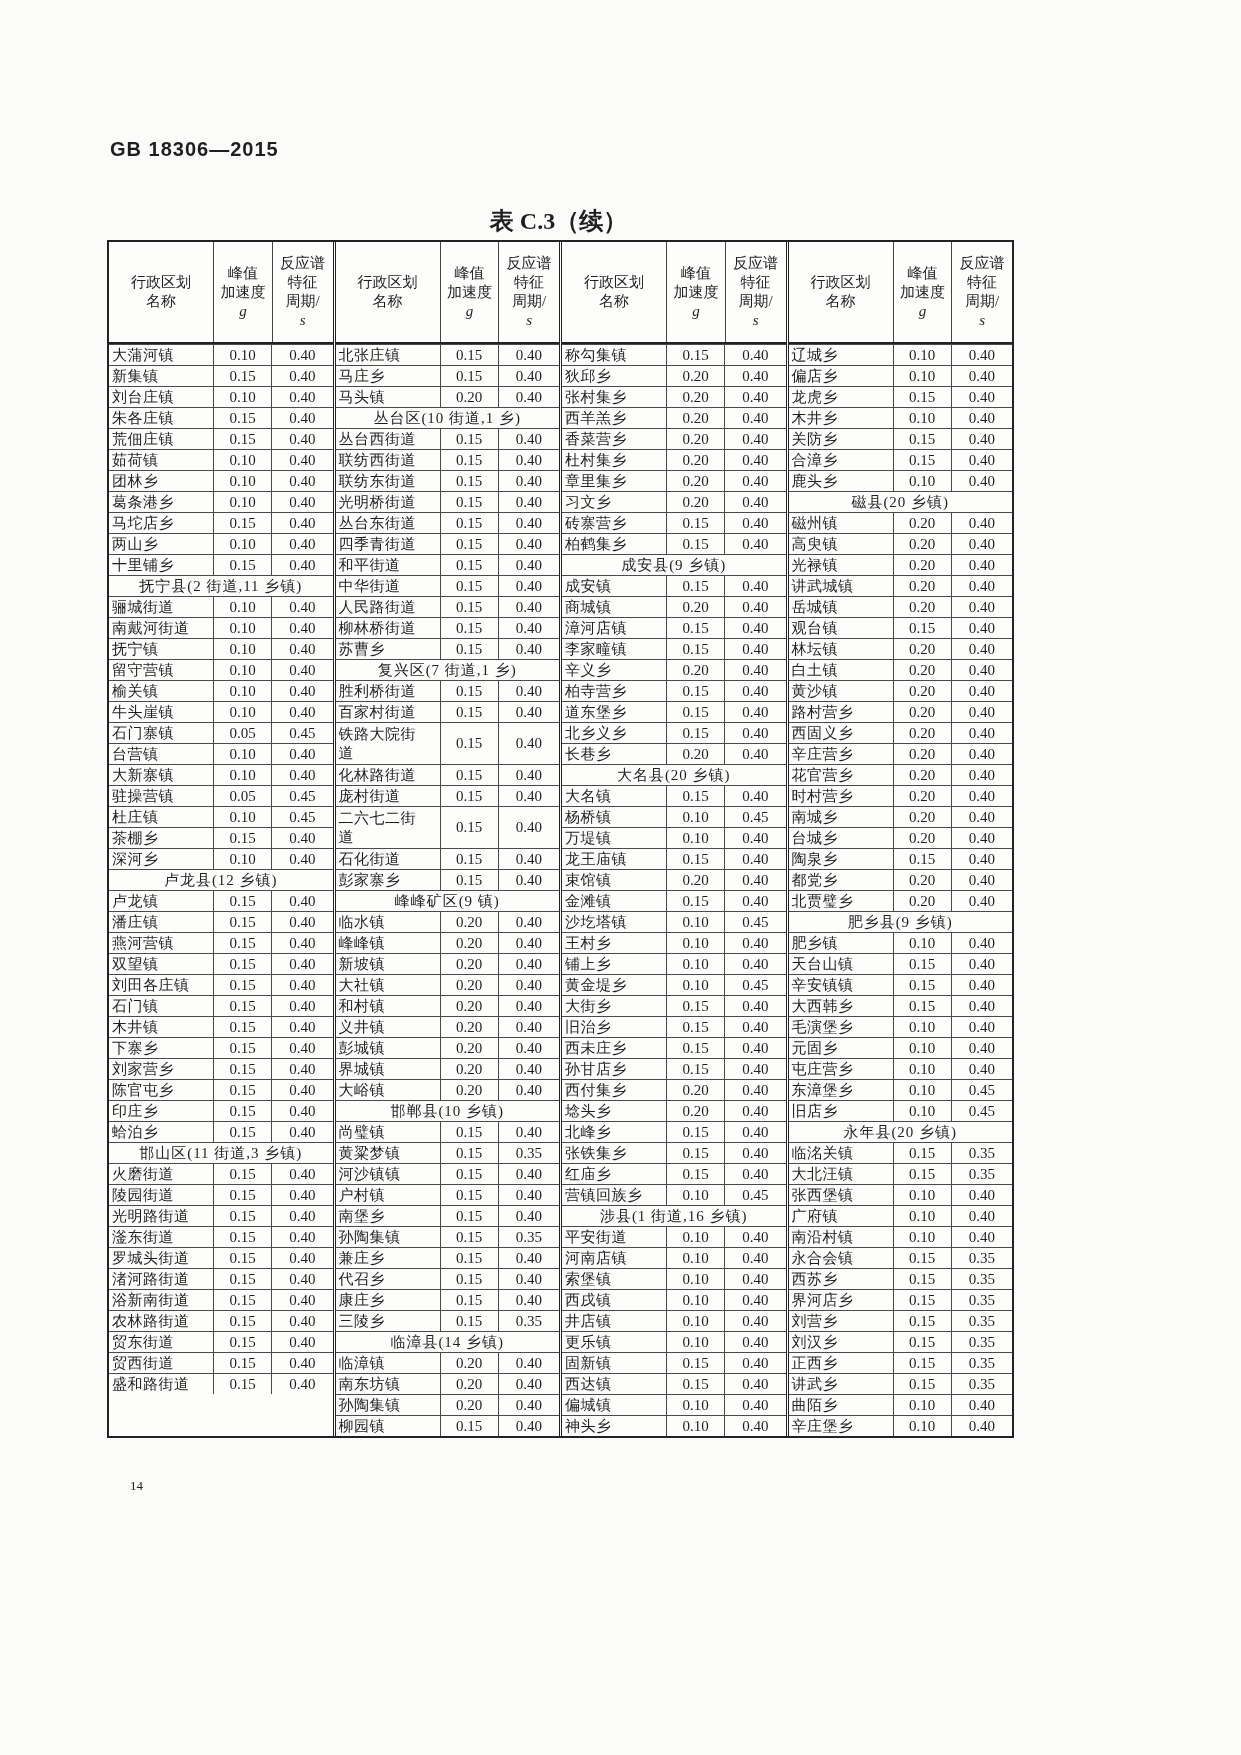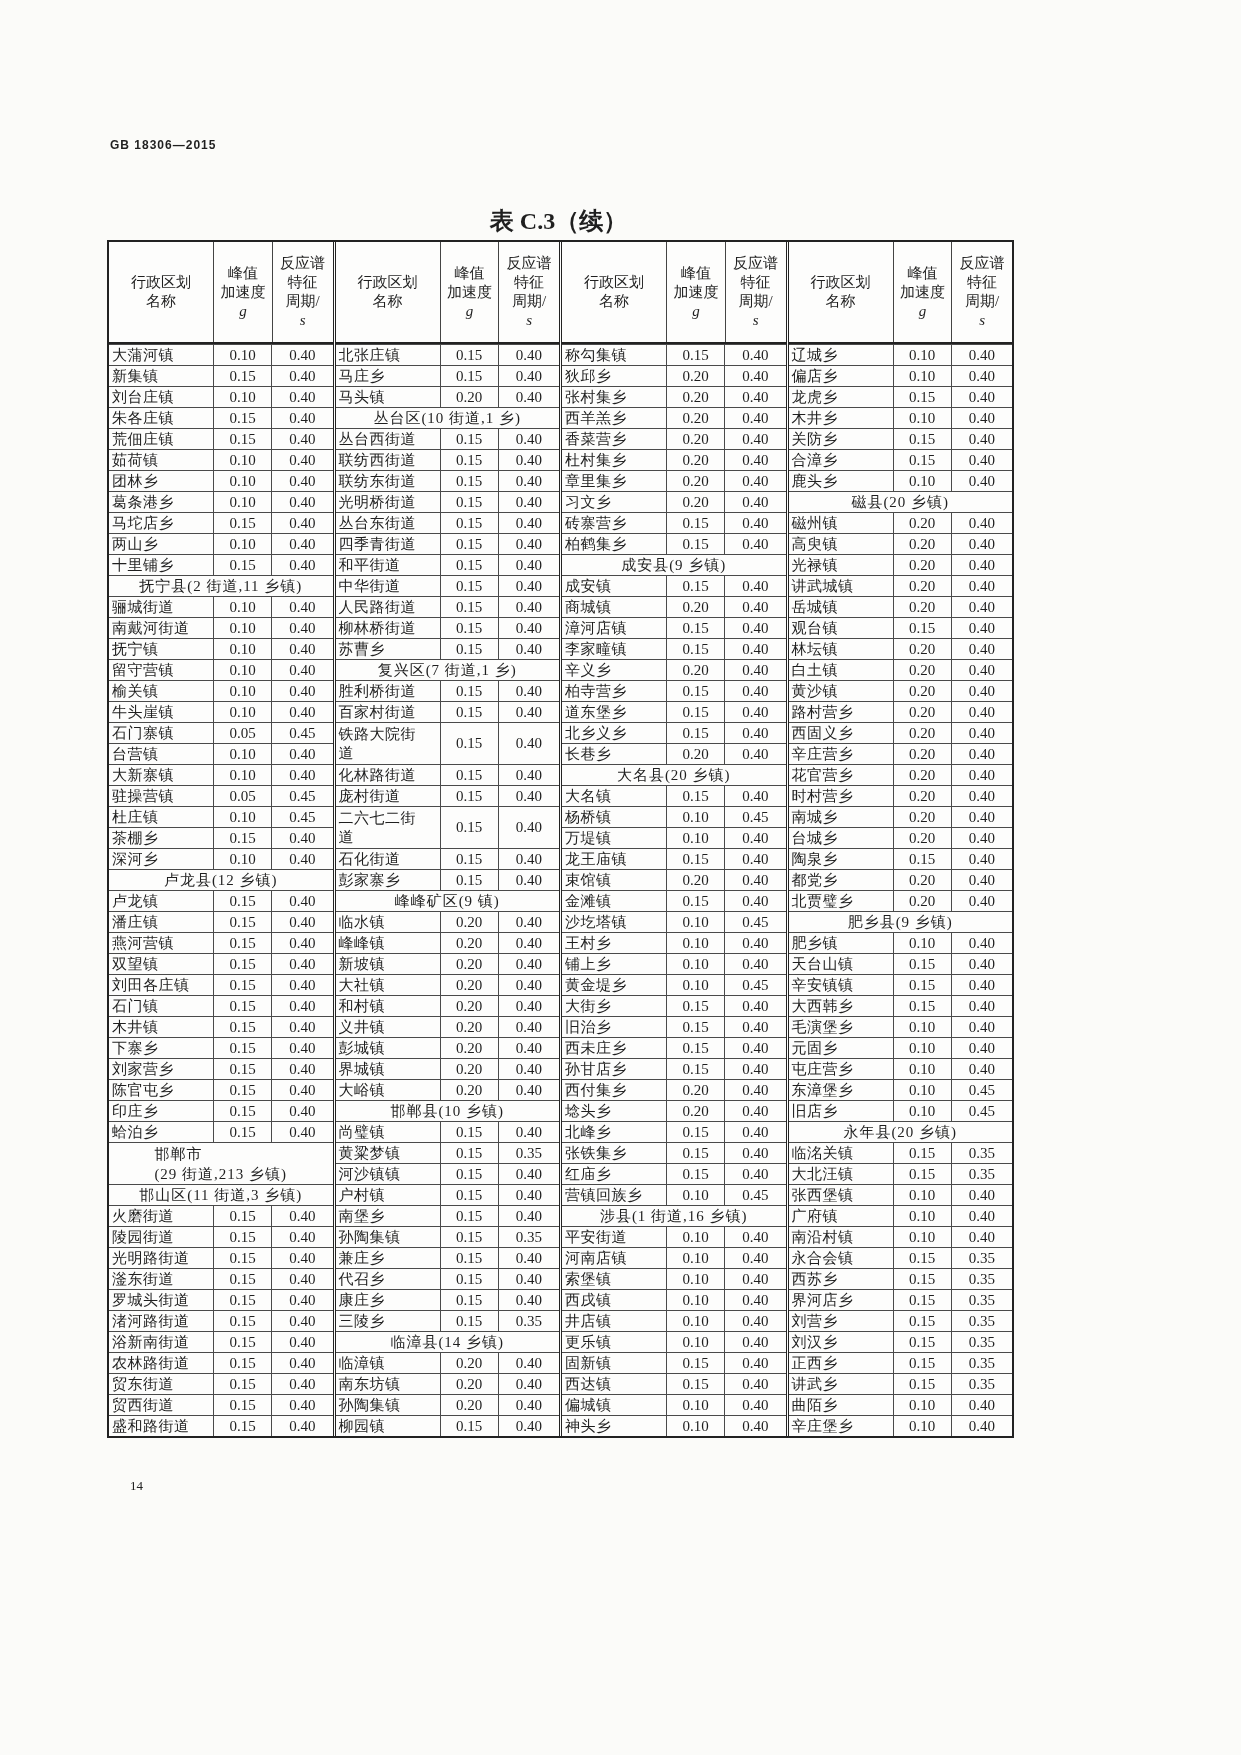--- a/index.html
+++ b/index.html
@@ -6,21 +6,21 @@
   body {
     width:1241px; height:1755px;
     background:#fbfbf9;
     font-family:"Liberation Serif", serif;
     color:#1f1f1f;
     position:relative;
   }
   .doc-code {
     position:absolute; left:110px; top:138px;
     font-family:"Liberation Sans", sans-serif;
-    font-weight:bold; font-size:12px; letter-spacing:1px;
+    font-weight:bold; font-size:20px; letter-spacing:1px;
   }
   .table-title {
     position:absolute; left:107px; top:205px; width:903px;
     text-align:center; font-weight:bold; font-size:24px;
   }
   .zon-table {
     position:absolute; left:107px; top:240px; width:903px;
     border:2px solid #222;
     display:flex; align-items:stretch;
     background:#fdfdfc;
@@ -254,22 +254,20 @@
       <div class="row">
         <div class="cell c-name">印庄乡</div>
         <div class="cell c-g">0.15</div>
         <div class="cell c-t">0.40</div>
       </div>
       <div class="row">
         <div class="cell c-name">蛤泊乡</div>
         <div class="cell c-g">0.15</div>
         <div class="cell c-t">0.40</div>
       </div>
-      <div class="row span-row double">邯郸市
-(29 街道,213 乡镇)</div>
       <div class="row span-row">邯山区(11 街道,3 乡镇)</div>
       <div class="row">
         <div class="cell c-name">火磨街道</div>
         <div class="cell c-g">0.15</div>
         <div class="cell c-t">0.40</div>
       </div>
       <div class="row">
         <div class="cell c-name">陵园街道</div>
         <div class="cell c-g">0.15</div>
         <div class="cell c-t">0.40</div>

